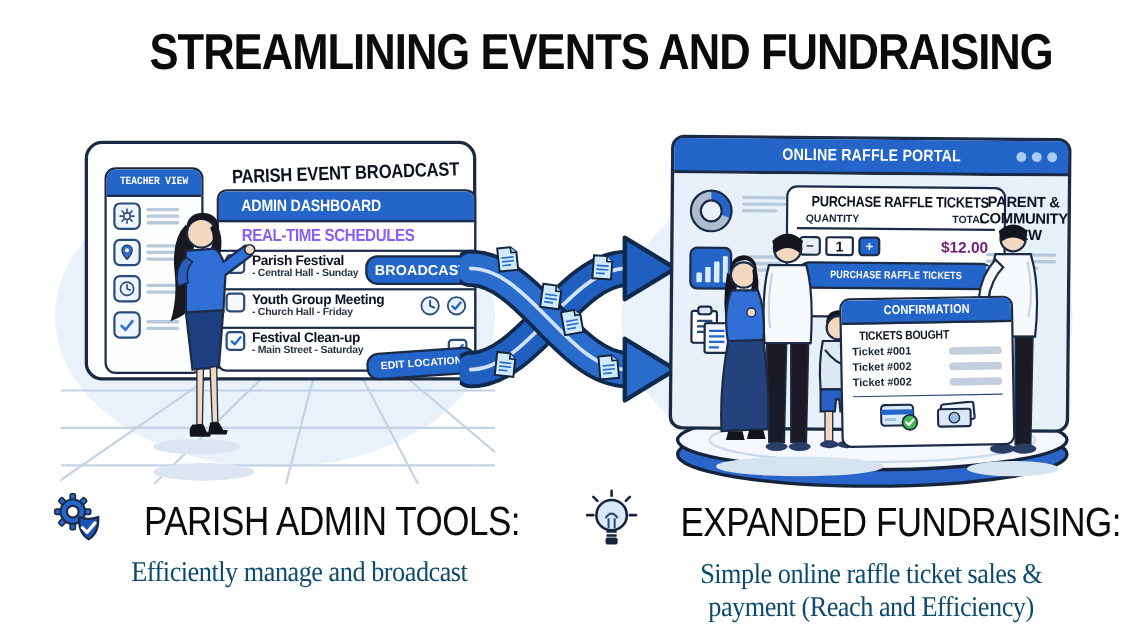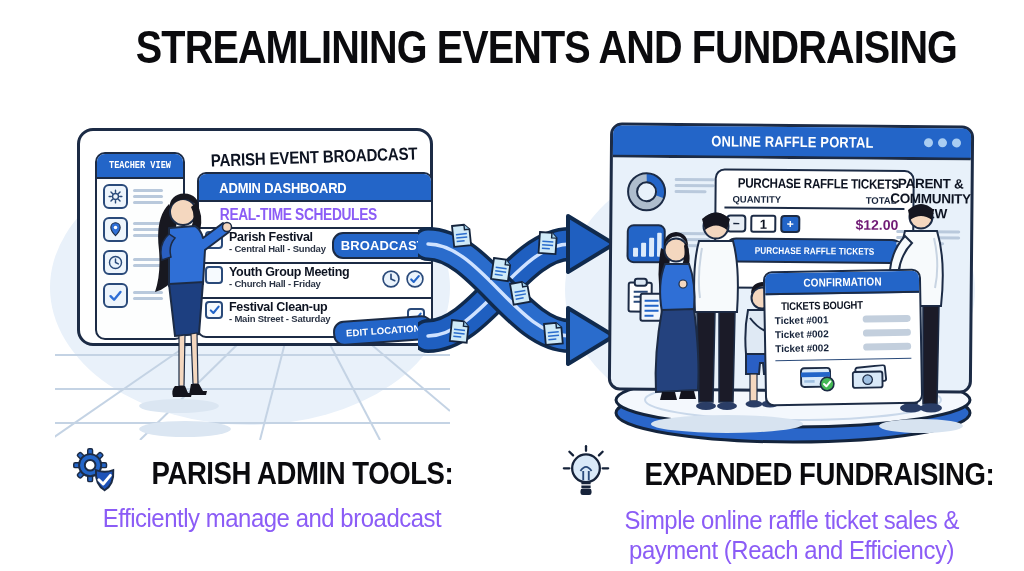--- a/index.html
+++ b/index.html
@@ -95,22 +95,22 @@
   .conf-div   { border-top:1.5px solid #2a4a7a; margin:6px 0 5px 0; }
   .conf-icons { display:flex; justify-content:center; gap:16px; }
   .family-svg { position:absolute; left:40px; top:86px; width:172px; height:232px; z-index:5; }
   .man-svg    { position:absolute; left:270px; top:78px; width:102px; height:240px; z-index:4; }
 
   
   .caption { position:absolute; top:444px; text-align:center; }
   .cap-left  { left:42px;  width:460px; }
   .cap-right { left:562px; width:460px; }
   .cap-head  { display:flex; align-items:center; justify-content:center; gap:6px; }
-  .cap-head h2 { font-size:32px; font-weight:700; color:#0b0b0e; letter-spacing:-.5px; }
-  .cap-body  { margin-top:2px; font-size:26px; color:#8b5cf6; line-height:1.14; letter-spacing:-.5px; }
+  .cap-head h2 { font-size:37px; font-weight:400; color:#0b0b0e; letter-spacing:-.5px; }
+  .cap-body  { margin-top:2px; font-size:26px; color:#0c4a6e; line-height:1.14; letter-spacing:-.5px;font-family:Liberation Serif, serif; }
 </style>
 </head>
 <body>
 
 <div class="stage">
 
   <div class="page-title"><span class="cond">STREAMLINING EVENTS AND FUNDRAISING</span></div>
 
   <div class="blob" style="left:50px; top:150px; width:400px; height:275px;"></div>
   <div class="blob" style="left:565px; top:145px; width:410px; height:290px;"></div>

